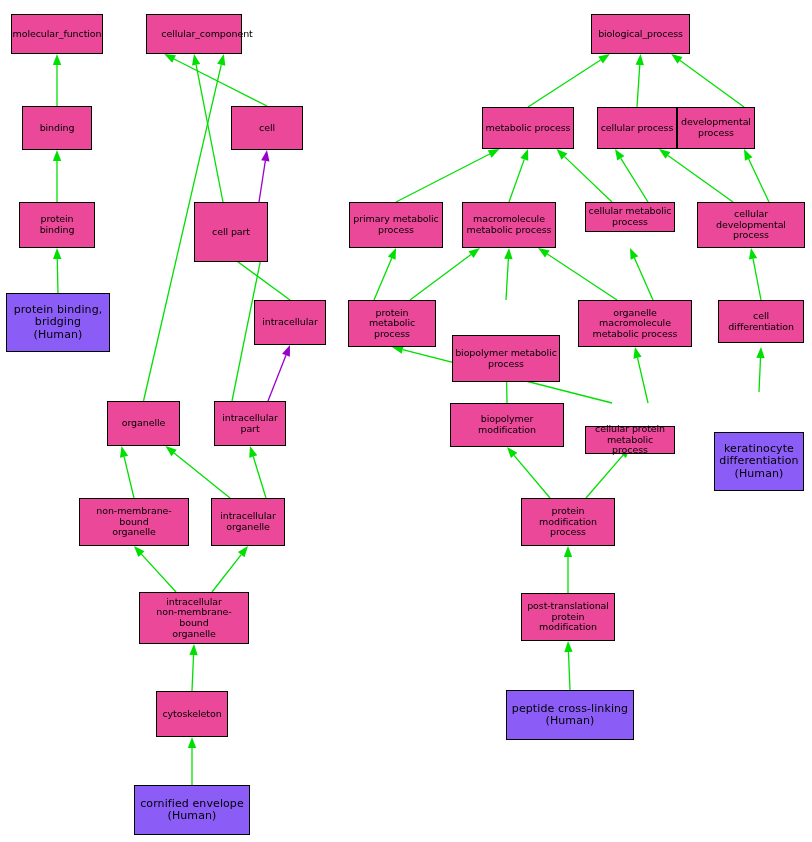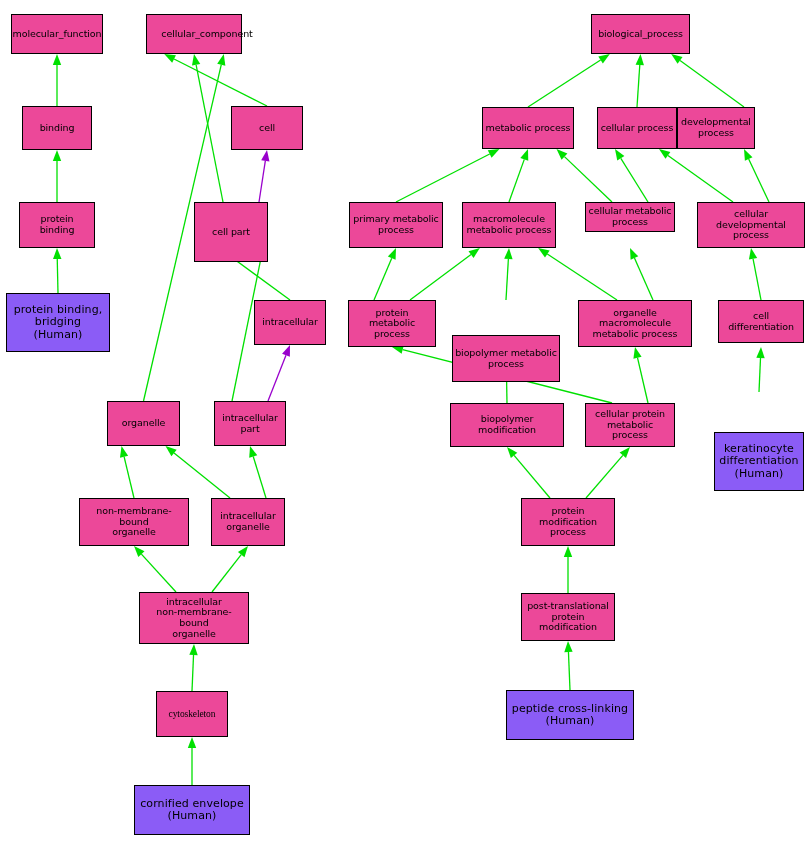--- a/index.html
+++ b/index.html
@@ -240,35 +240,35 @@
 process</div>
       <div class="go-node" style="left: 452px; top: 300px; width: 108px; height: 47px; margin-top: 35px;">biopolymer metabolic
 process</div>
       <div class="go-node" style="left: 578px; top: 300px; width: 114px; height: 47px;">organelle macromolecule
 metabolic process</div>
       <div class="go-node" style="left: 718px; top: 300px; width: 86px; height: 43px;">cell differentiation</div>
       <div class="go-node" style="left: 107px; top: 401px; width: 73px; height: 45px;">organelle</div>
       <div class="go-node" style="left: 214px; top: 401px; width: 72px; height: 45px;">intracellular
 part</div>
       <div class="go-node" style="left: 450px; top: 403px; width: 114px; height: 44px;">biopolymer modification</div>
-      <div class="go-node" style="left: 585px; top: 403px; width: 90px; height: 44px;">cellular protein
+      <div class="go-node" style="left: 585px; top: 426px; width: 90px; height: 28px;">cellular protein
 metabolic process</div>
       <div class="go-node highlight" style="left: 714px; top: 392px; width: 90px; height: 59px; margin-top: 40px;">keratinocyte
 differentiation
 (Human)</div>
       <div class="go-node" style="left: 79px; top: 498px; width: 110px; height: 48px;">non-membrane-bound
 organelle</div>
       <div class="go-node" style="left: 211px; top: 498px; width: 74px; height: 48px;">intracellular
 organelle</div>
       <div class="go-node" style="left: 521px; top: 498px; width: 94px; height: 48px;">protein modification
 process</div>
       <div class="go-node" style="left: 139px; top: 592px; width: 110px; height: 52px;">intracellular
 non-membrane-bound
 organelle</div>
       <div class="go-node" style="left: 521px; top: 593px; width: 94px; height: 48px;">post-translational
 protein modification</div>
-      <div class="go-node" style="left: 156px; top: 691px; width: 72px; height: 46px; font-family: Liberation Serif, serif;">cytoskeleton</div>
+      <div class="go-node" style="left: 156px; top: 691px; width: 72px; height: 46px;">cytoskeleton</div>
       <div class="go-node highlight" style="left: 506px; top: 690px; width: 128px; height: 50px;">peptide cross-linking
 (Human)</div>
       <div class="go-node highlight" style="left: 134px; top: 785px; width: 116px; height: 50px;">cornified envelope
 (Human)</div>
     </div>
 </div>
 
 </body></html>

